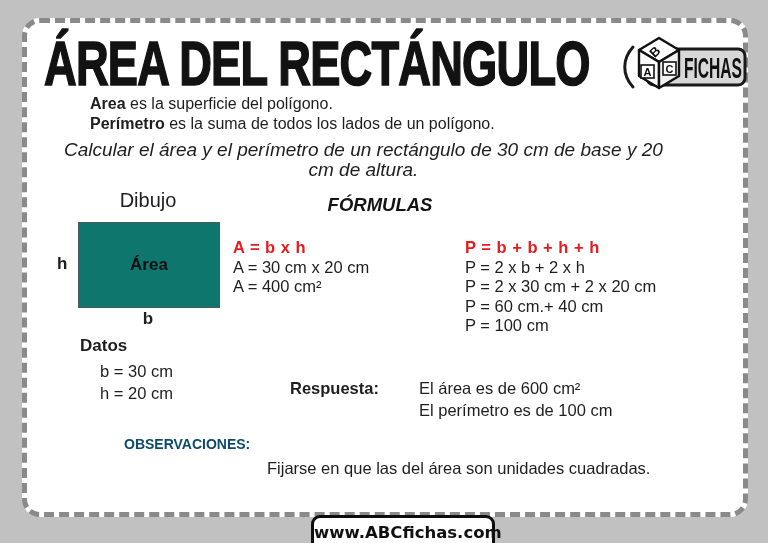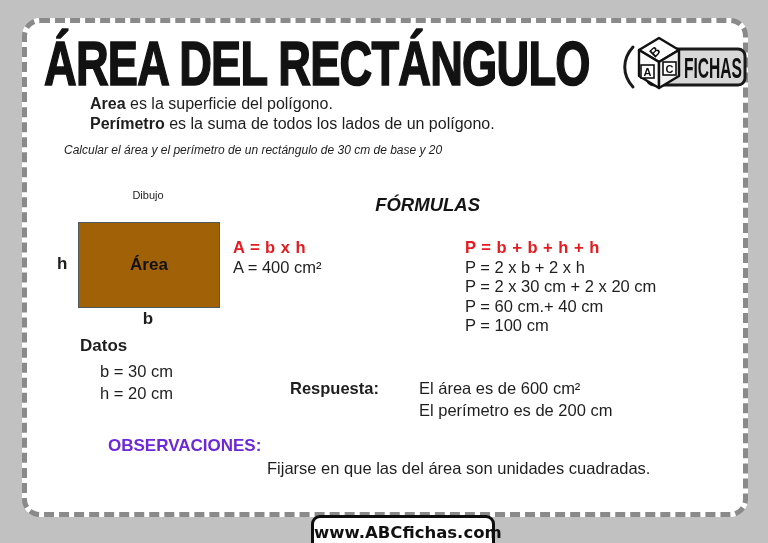--- a/index.html
+++ b/index.html
@@ -18,46 +18,46 @@
   
   .title{
     left:44px;top:30px;font-size:58px;line-height:62px;font-weight:bold;
     color:#121212;letter-spacing:-1px;white-space:nowrap;
     transform:scale(0.78,1.08);transform-origin:0 0;
     -webkit-text-stroke:1.5px #121212;
   }
   .logo{left:621px;top:32px;}
   
   .defs{left:90px;top:94px;font-size:16px;line-height:20px;}
-  .problem{left:64px;top:140px;font-size:12px;line-height:20px;font-style:italic;text-align:center;}
+  .problem{left:64px;top:140px;font-size:19px;line-height:20px;font-style:italic;text-align:center;}
   .problem span{display:block;}
   
-  .dibujo-label{left:78px;top:189px;width:140px;text-align:center;font-size:11px;}
+  .dibujo-label{left:78px;top:189px;width:140px;text-align:center;font-size:20px;}
   .diagram-rect{
     left:78px;top:222px;width:140px;height:84px;
-    background:#a16207;border:1px solid #4d5a5c;
+    background:#0f766e;border:1px solid #4d5a5c;
     display:flex;align-items:center;justify-content:center;
     font-weight:bold;font-size:17px;color:#111;
   }
   .h-label{left:57px;top:254px;font-weight:bold;font-size:17px;}
   .b-label{left:78px;top:309px;width:140px;text-align:center;font-weight:bold;font-size:17px;}
   .datos-heading{left:80px;top:336px;width:130px;text-align:left;font-weight:bold;font-size:17px;}
   .datos-items{left:100px;top:360px;font-size:16.5px;line-height:22px;}
   
-  .formulas-heading{left:280px;top:194px;width:200px;text-align:right;
+  .formulas-heading{left:280px;top:194px;width:200px;text-align:center;
     font-weight:bold;font-style:italic;font-size:18.5px;color:#141414;}
   .formula-col{font-size:16.5px;line-height:19.5px;}
   .area-col{left:233px;top:238px;}
   .peri-col{left:465px;top:238px;}
   .rule{color:#e51b20;font-weight:bold;letter-spacing:0.5px;}
   
   .respuesta{left:290px;top:377px;display:flex;font-size:16.5px;line-height:22px;gap:32px;}
   .respuesta .lbl{font-weight:bold;margin-right:8px;white-space:nowrap;}
   
-  .obs-label{left:108px;top:436px;font-size:17px;font-weight:bold;color:#6d28d9;}
+  .obs-label{left:124px;top:436px;font-size:14px;font-weight:bold;color:#0c4a6e;}
   .obs-lines{left:267px;top:457px;font-size:16.5px;line-height:23px;}
   
   .footer-box{
     left:311px;top:515px;width:184px;height:42px;z-index:5;
     background:#ffffff;border:3px solid #0d0d0d;border-radius:9px;
     box-sizing:border-box;text-align:center;
     font-family:"DejaVu Sans",sans-serif;font-size:16.5px;font-weight:bold;
     padding-top:5px;color:#111;
   }
   .footer-box a{color:#111;text-decoration:none;}
@@ -88,56 +88,58 @@
   </g>
 </svg>
 
 <div class="abs defs">
   <div><b>Area</b><span> es la superficie del polígono.</span></div>
   <div><b>Perímetro</b><span> es la suma de todos los lados de un polígono.</span></div>
 </div>
 
 <div class="abs problem">
   <span>Calcular el área y el perímetro de un rectángulo de 30 cm de base y 20</span>
+  <span>cm de altura.</span>
 </div>
 
 <div class="abs dibujo-label">Dibujo</div>
 
 <div class="abs diagram-rect">
   <span>Área</span>
 </div>
 <div class="abs h-label">h</div>
 <div class="abs b-label">b</div>
 
 <div class="abs datos-heading">Datos</div>
 <div class="abs datos-items">
   <div>b = 30 cm</div>
   <div>h = 20 cm</div>
 </div>
 
 <div class="abs formulas-heading">FÓRMULAS</div>
 
 <div class="abs formula-col area-col">
   <div class="rule">A = b x h</div>
+  <div>A = 30 cm x 20 cm</div>
   <div>A = 400 cm²</div>
 </div>
 
 <div class="abs formula-col peri-col">
   <div class="rule">P = b + b + h + h</div>
   <div>P = 2 x b + 2 x h</div>
   <div>P = 2 x 30 cm + 2 x 20 cm</div>
   <div>P = 60 cm.+ 40 cm</div>
   <div>P = 100 cm</div>
 </div>
 
 <div class="abs respuesta">
   <span class="lbl">Respuesta:</span>
   <span>
     <div>El área es de 600 cm²</div>
-    <div>El perímetro es de 200 cm</div>
+    <div>El perímetro es de 100 cm</div>
   </span>
 </div>
 
 <div class="abs obs-label">OBSERVACIONES:</div>
 <div class="abs obs-lines">
   <div>Fijarse en que las del área son unidades cuadradas.</div>
 </div>
 
 <div class="abs footer-box">
   <a href="#">www.ABCfichas.com</a>

